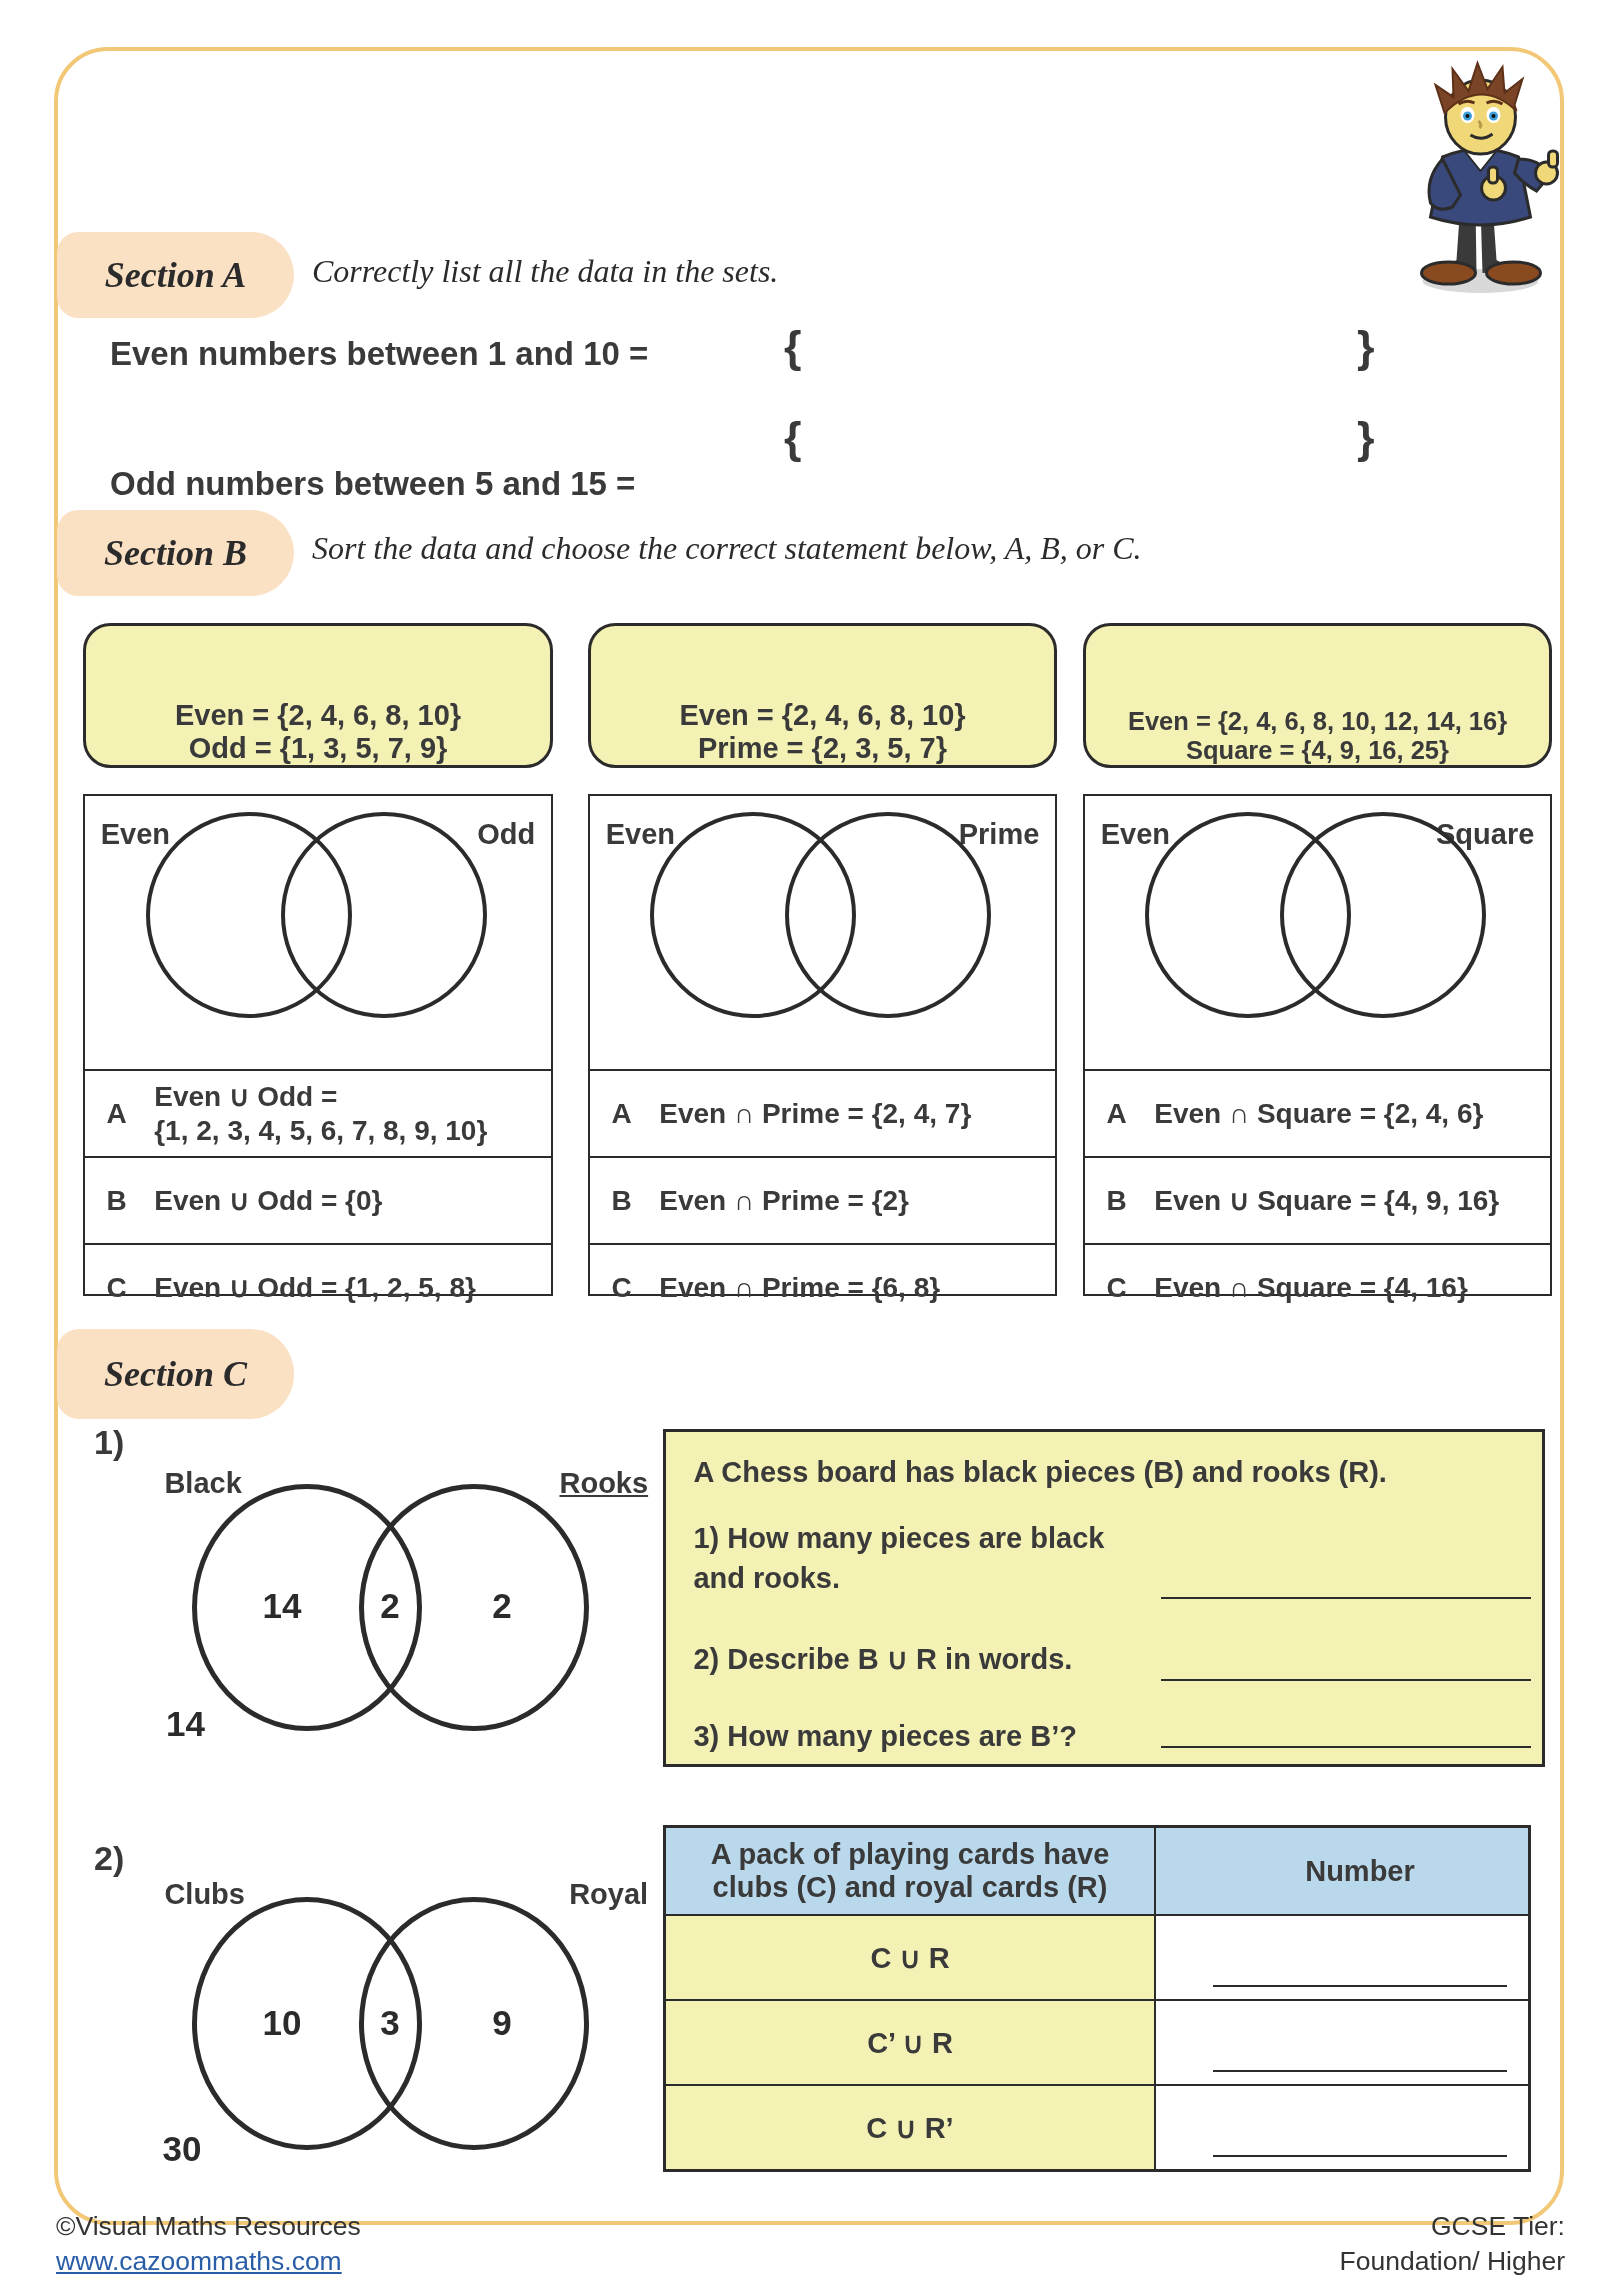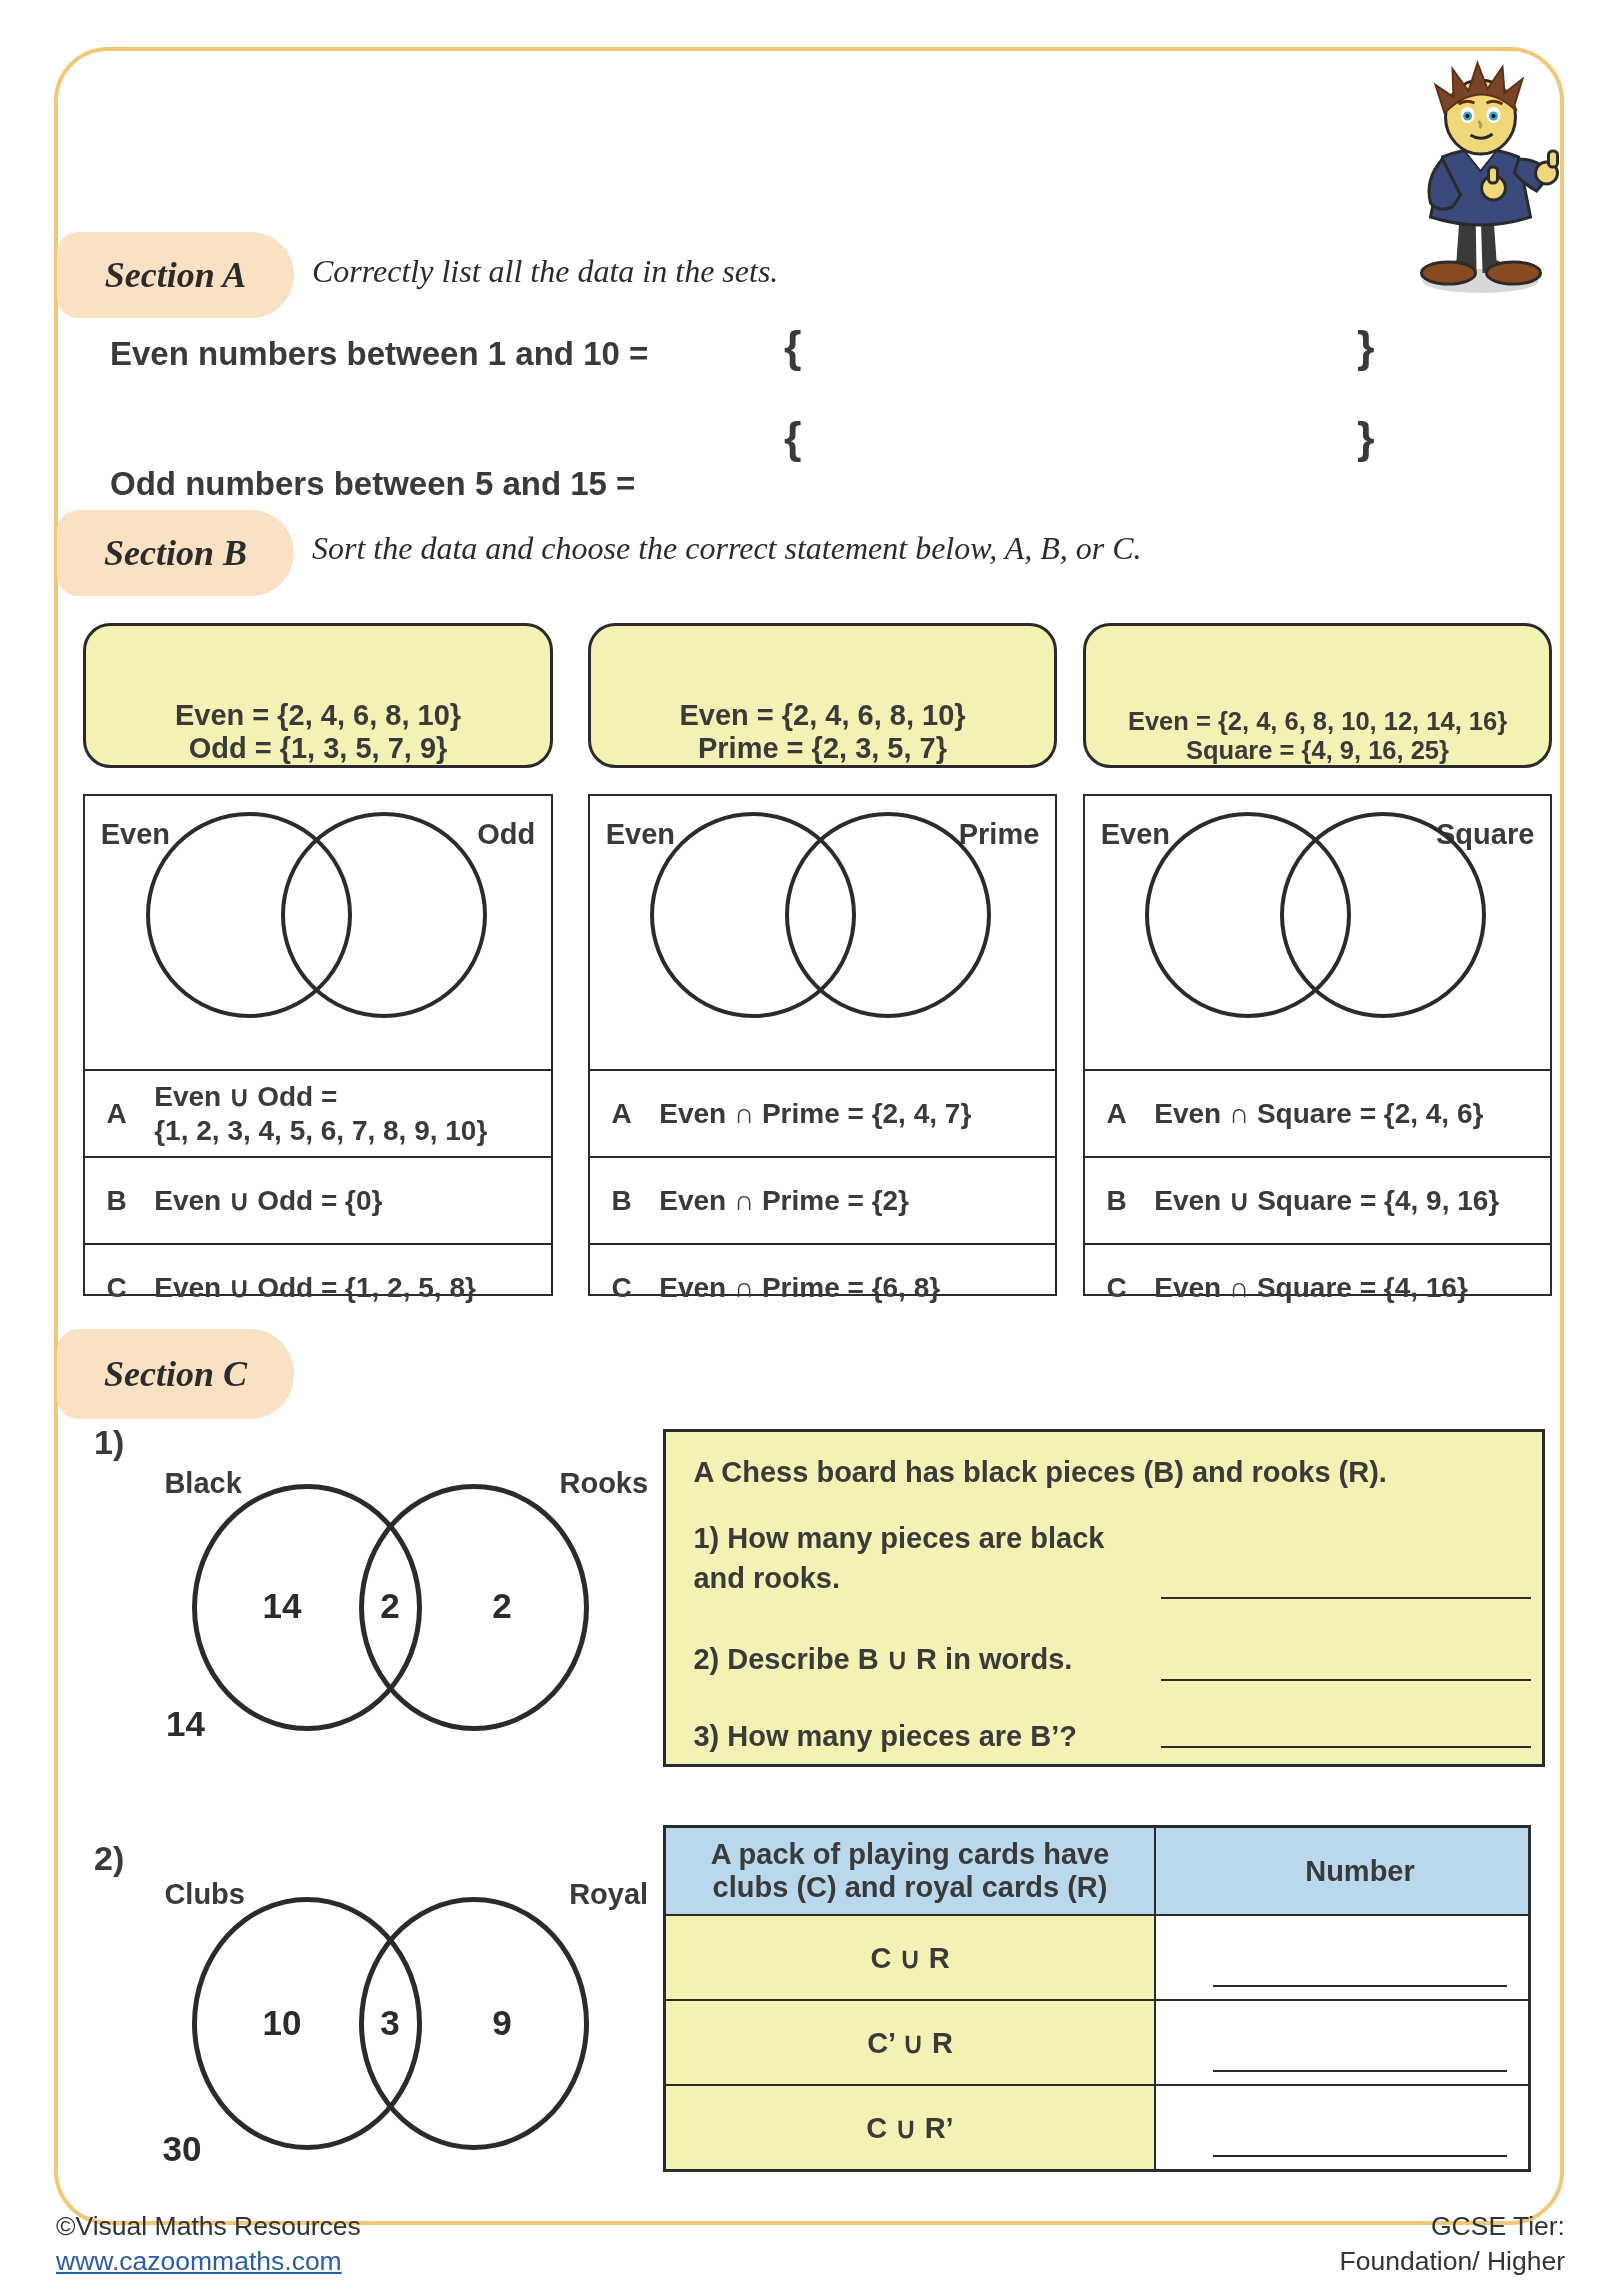--- a/index.html
+++ b/index.html
@@ -208,21 +208,21 @@
           <div class="l1">Even ∩ Square = {4, 16}</div>
         </span>
     </div>
   </div>
 
   <div class="sec-label" style="top:1329px;height:90px;">Section C</div>
 
   <div class="qnum" style="left:94px;top:1423px;">1)</div>
   <div class="vennC" style="left:137px;top:1457px;width:515px;height:304px;">
     <span class="vlabel" style="left:27.4px;top:9.8px;">Black</span>
-    <span class="vlabel" style="right:3.9px;top:9.8px;">Rooks</span>
+    <span class="vlabel" style="right:3.9px;top:9.8px;text-decoration:underline;">Rooks</span>
     <div class="ellipse" style="left:55px;top:27.4px;width:230px;height:247px;"></div>
     <div class="ellipse" style="left:222px;top:27.4px;width:230px;height:247px;"></div>
     <span class="vnum" style="left:145px;top:129px;">14</span>
     <span class="vnum" style="left:253px;top:129px;">2</span>
     <span class="vnum" style="left:365px;top:129px;">2</span>
     <span class="voutside" style="left:29px;top:247px;">14</span>
   </div>
 
   <div class="chessbox">
     <div class="line" style="top:23.5px;">A Chess board has black pieces (B) and rooks (R).</div>

